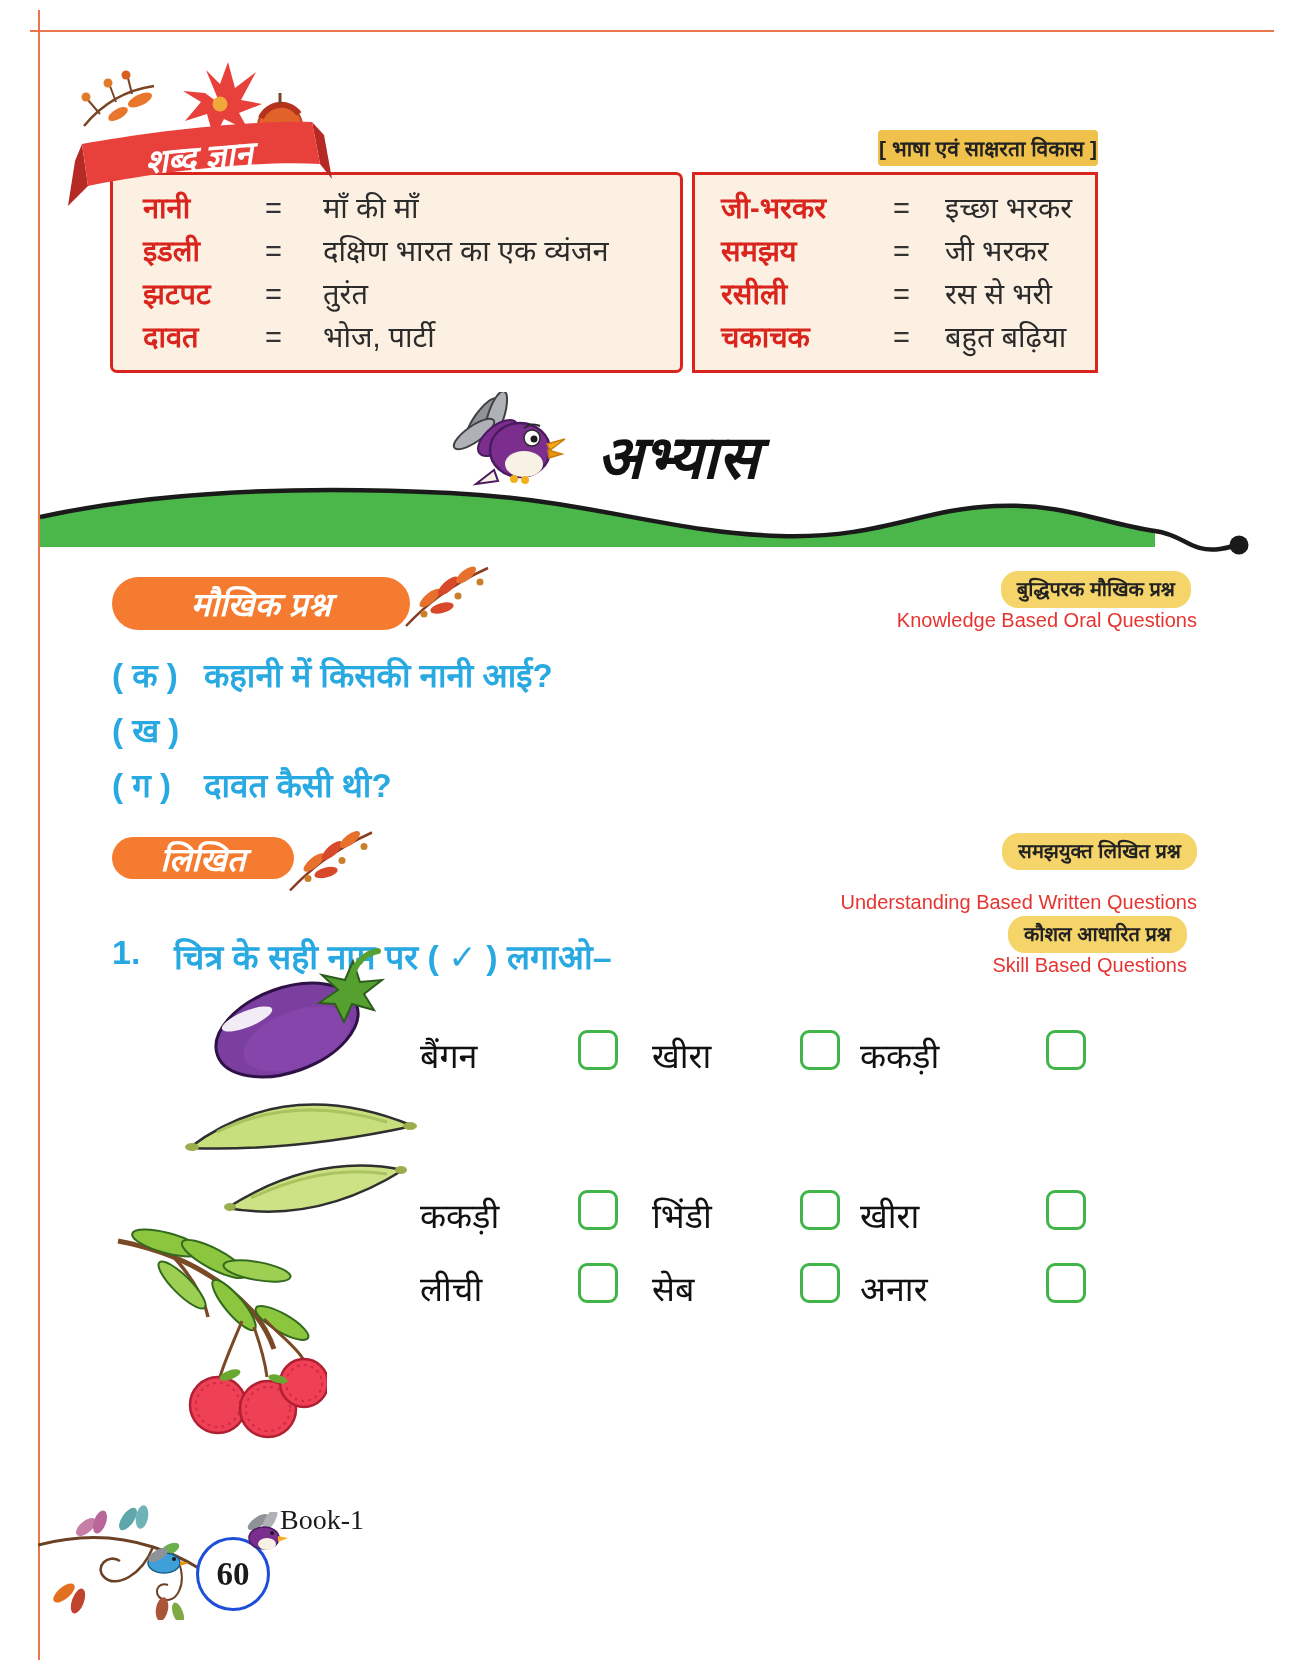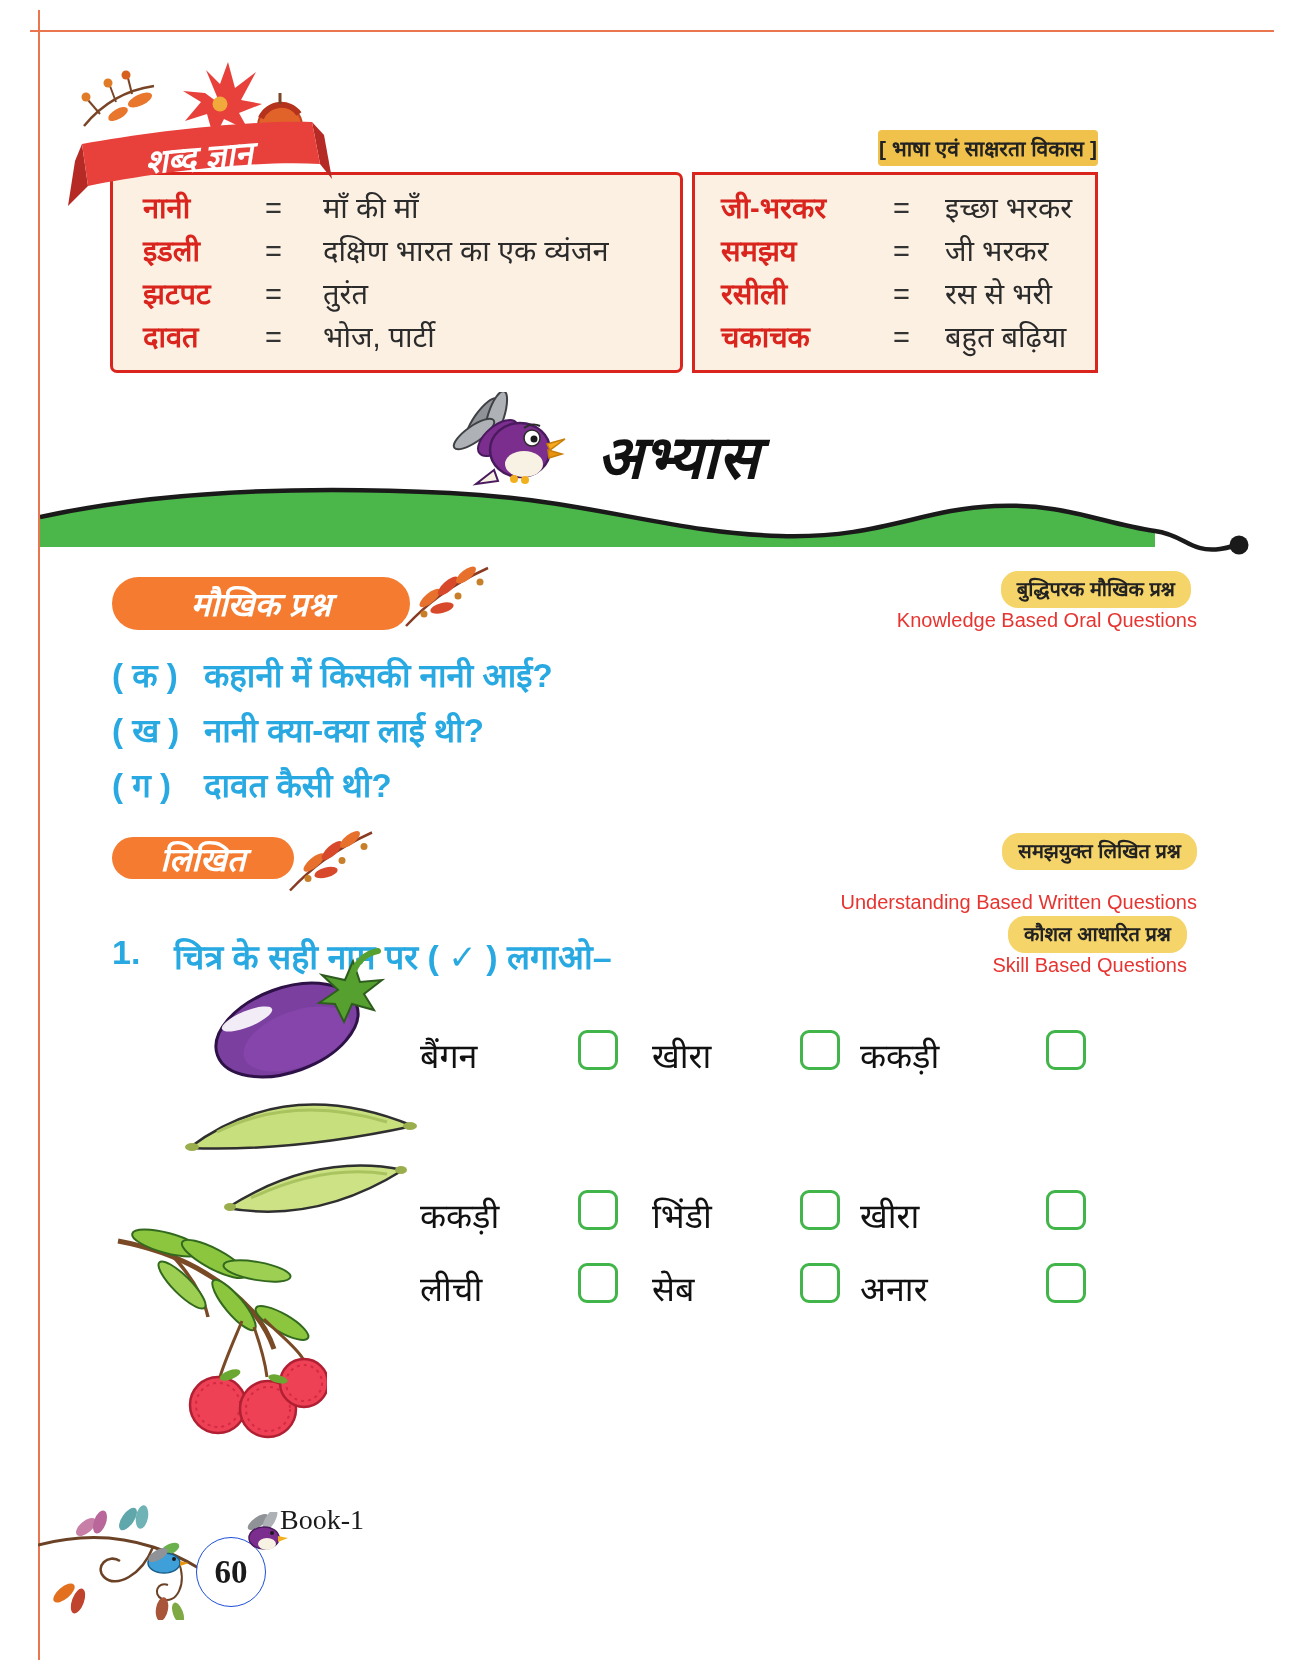--- a/index.html
+++ b/index.html
@@ -28,21 +28,21 @@
   
   .q{display:flex;font-size:33px;font-weight:600;color:#29a9e1;line-height:55px;white-space:nowrap;}
   .q .qlabel{width:92px;}
   
   .optlabel{position:absolute;font-size:34px;color:#111;white-space:nowrap;}
   .checkbox{position:absolute;width:40px;height:40px;background:#fff;border:3px solid #41b549;
             border-radius:9px;box-sizing:border-box;}
   .instr{position:absolute;display:flex;font-size:34px;font-weight:600;color:#29a9e1;white-space:nowrap;}
   .instr .qnum{width:62px;}
   
-  .pgcircle{position:absolute;width:68px;height:68px;border:1px solid #1d4ed8;border-radius:50%;
+  .pgcircle{position:absolute;width:68px;height:68px;border:3px solid #1d4ed8;border-radius:50%;
             background:#fff;display:flex;align-items:center;justify-content:center;
             font-family:"Liberation Serif","DejaVu Serif",serif;font-size:33px;font-weight:bold;}
   .booklbl{position:absolute;font-family:"Liberation Serif","DejaVu Serif",serif;font-size:28px;color:#1a1a1a;}
   .ptitle{position:absolute;font-size:60px;font-weight:800;font-style:italic;color:#111;white-space:nowrap;}
 </style>
 </head>
 <body>
 
 <div id="page">
 
@@ -164,21 +164,20 @@
   <div class="ybadge" style="right:117px;top:571px;">बुद्धिपरक मौखिक प्रश्न</div>
   <div class="redlabel" style="right:111px;top:609px;">Knowledge Based Oral Questions</div>
 
   <div class="abs" style="left:112px;top:648px;">
     <div class="q">
       <span class="qlabel">( क )</span>
       <span class="qtext">कहानी में किसकी नानी आई?</span>
     </div>
     <div class="q">
       <span class="qlabel">( ख )</span>
-      <span class="qtext">नानी क्या-क्या लाई थी?</span>
     </div>
     <div class="q">
       <span class="qlabel">( ग )</span>
       <span class="qtext">दावत कैसी थी?</span>
     </div>
   </div>
 
   <div class="obadge" style="left:112px;top:837px;width:182px;height:42px;">लिखित</div>
 
   <svg class="abs" style="left:284px;top:818px;" width="95" height="80" viewBox="0 0 95 75">

